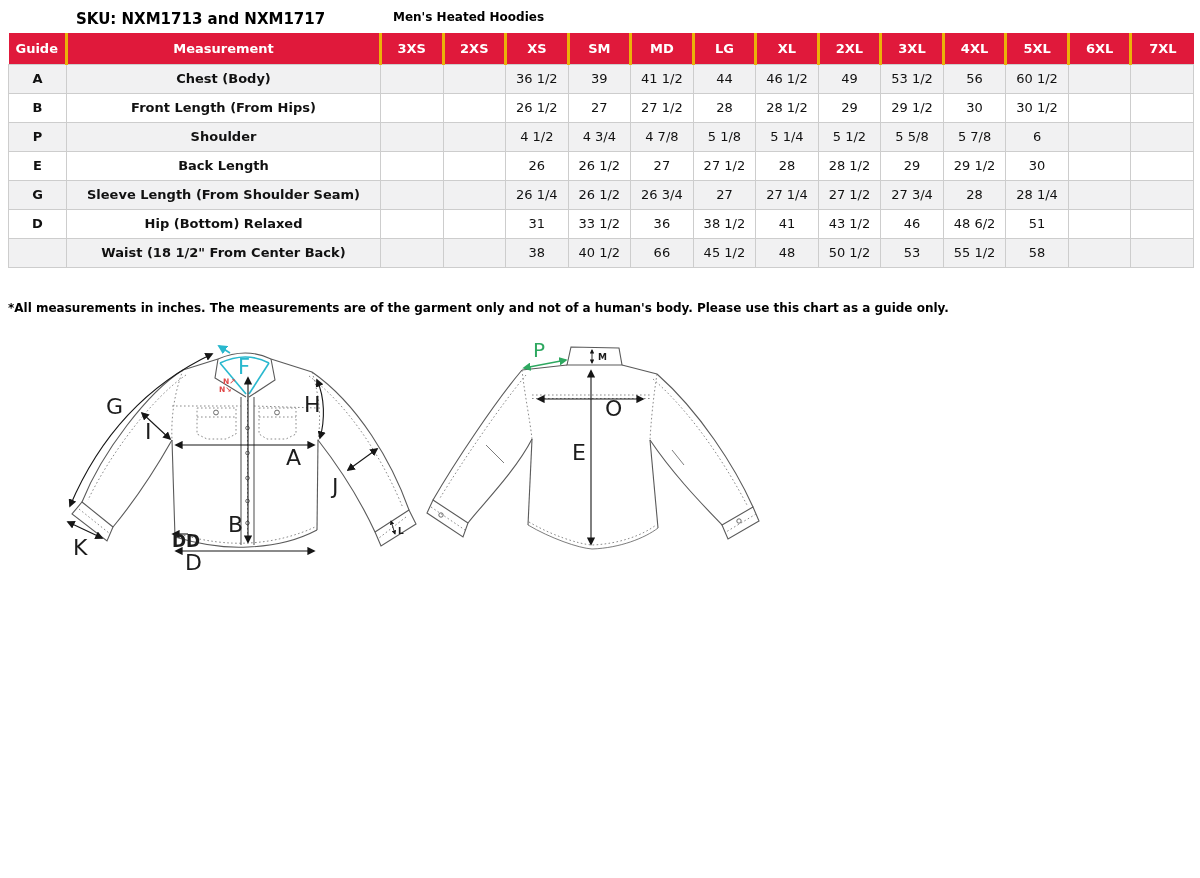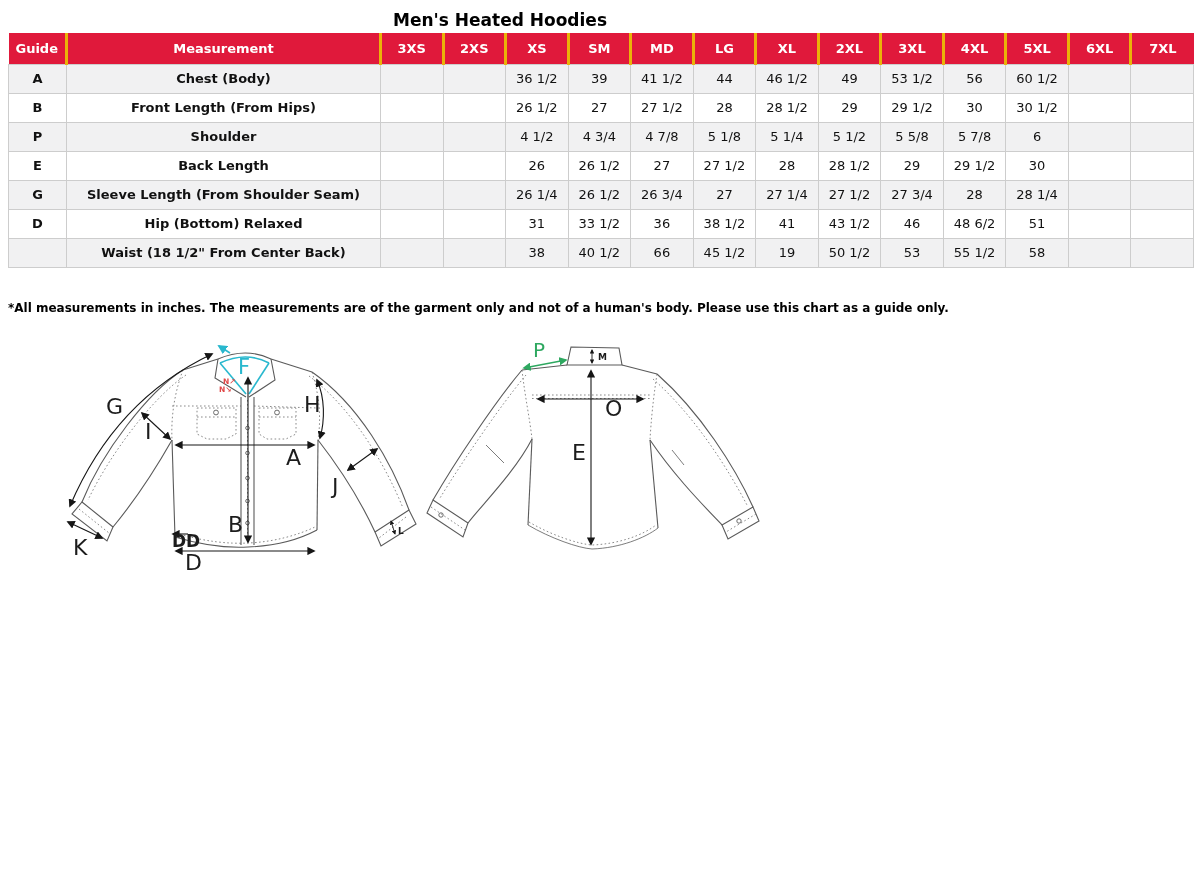--- a/index.html
+++ b/index.html
@@ -7,21 +7,21 @@
     --line:#5a5a5a; --dot:#8a8a8a; --ink:#161616;
   }
   *{box-sizing:border-box; margin:0; padding:0;}
   html,body{background:#fff;}
   body{
     width:1200px; height:878px; position:relative; overflow:hidden;
     font-family:"DejaVu Sans","Liberation Sans",sans-serif; color:#000;
   }
   .titlebar{position:absolute; top:10px; left:0; width:1200px; height:22px;}
   .title-sku{position:absolute; left:76px; top:0; font-size:15px; font-weight:bold;}
-  .title-product{position:absolute; left:393px; top:0; font-size:17px; font-weight:bold;}
+  .title-product{position:absolute; left:393px; top:0; font-size:12px; font-weight:bold;}
 
   table.size-chart{
     position:absolute; top:33px; left:8px; width:1186px;
     border-collapse:collapse; table-layout:fixed; font-size:13px;
   }
   table.size-chart col.c-guide{width:58px;}
   table.size-chart col.c-meas{width:314px;}
   table.size-chart th{
     background:var(--red); color:#fff; font-weight:bold; height:31px;
     border-left:3px solid #eab308; text-align:center; font-size:13px;
@@ -54,20 +54,21 @@
   .lbl-sm{font-size:9px; font-weight:bold;}
   .lbl-cyan{font-size:21px; fill:var(--cyan);}
   .lbl-green{font-size:20px; fill:var(--green);}
   .lbl-red{font-size:7.5px; fill:var(--nred); font-weight:bold;}
   .btn{fill:#fff; stroke:var(--line); stroke-width:0.9;}
 </style>
 </head>
 <body>
 
 <div class="titlebar">
+  <span class="title-sku">SKU: NXM1713 and NXM1717</span>
   <span class="title-product">Men's Heated Hoodies</span>
 </div>
 
 <table class="size-chart">
   <colgroup>
     <col class="c-guide">
       <col class="c-meas">
     <col>
       <col>
       <col>
@@ -206,21 +207,21 @@
       </tr>
       <tr>
         <td class="guide-cell"></td>
         <td class="meas-cell">Waist (18 1/2" From Center Back)</td>
         <td class="val-cell"></td>
         <td class="val-cell"></td>
         <td class="val-cell">38</td>
         <td class="val-cell">40 1/2</td>
         <td class="val-cell">66</td>
         <td class="val-cell">45 1/2</td>
-        <td class="val-cell">19</td>
+        <td class="val-cell">48</td>
         <td class="val-cell">50 1/2</td>
         <td class="val-cell">53</td>
         <td class="val-cell">55 1/2</td>
         <td class="val-cell">58</td>
         <td class="val-cell"></td>
         <td class="val-cell"></td>
       </tr>
     </tbody>
 </table>
 

